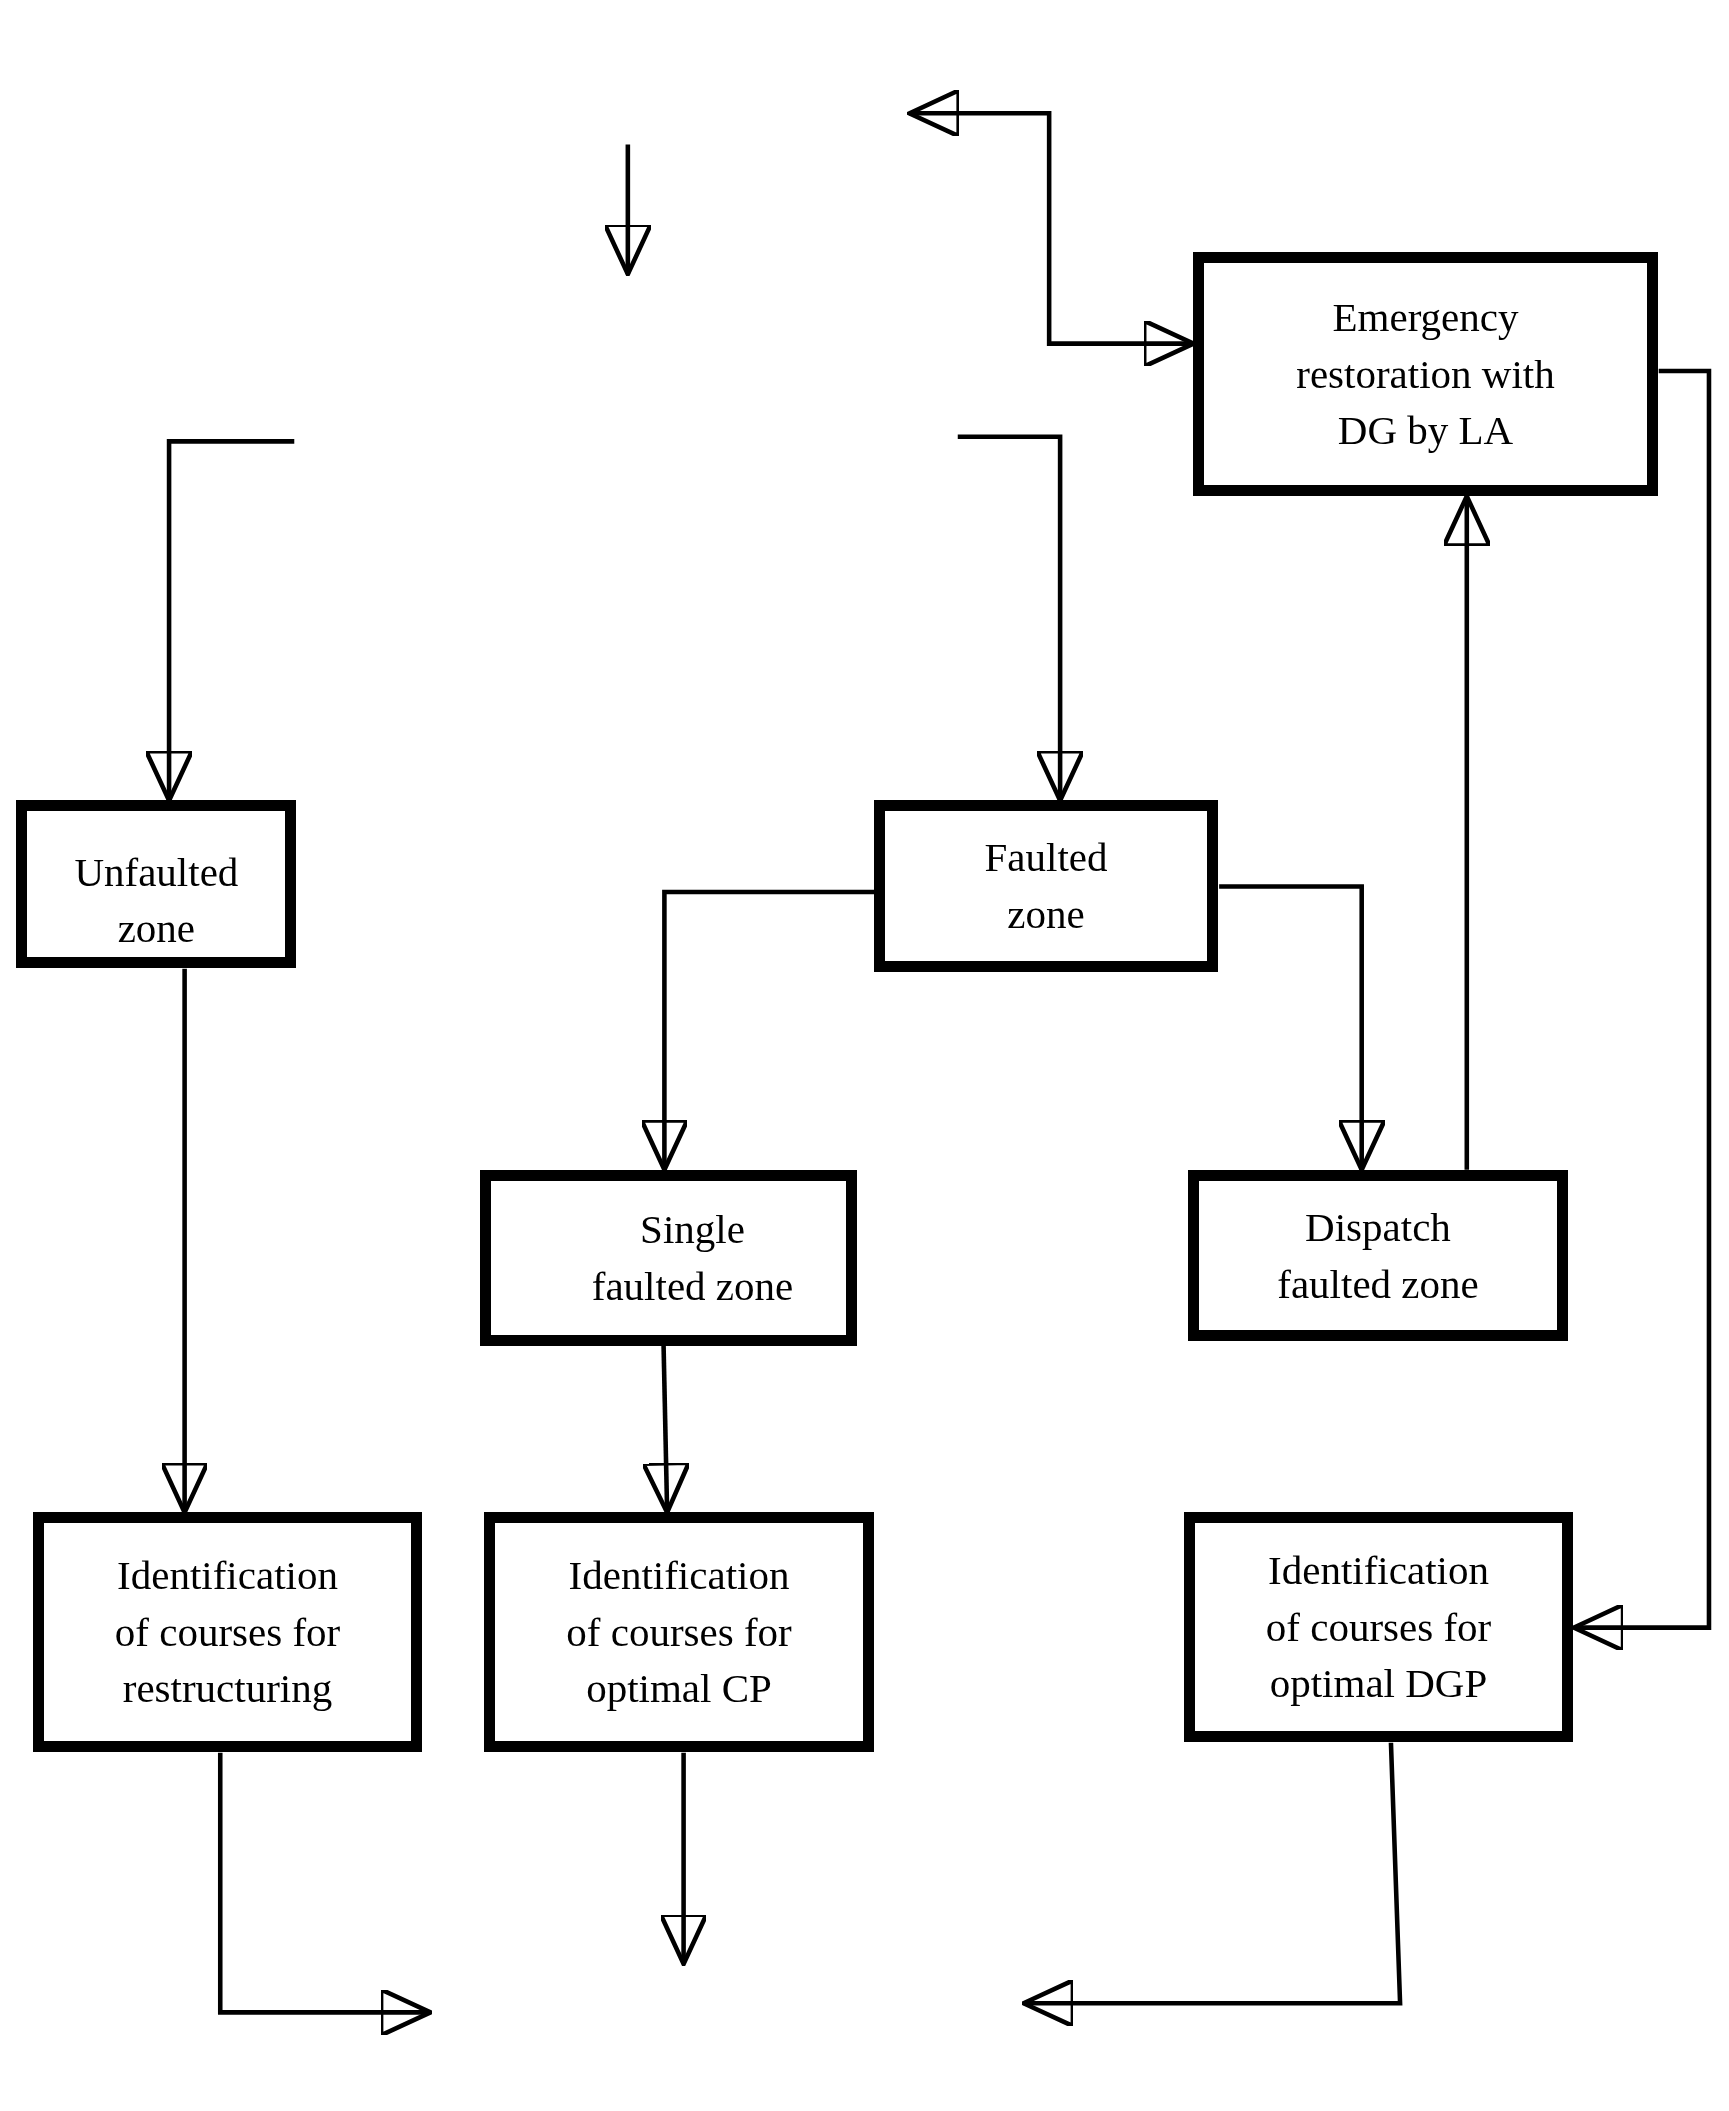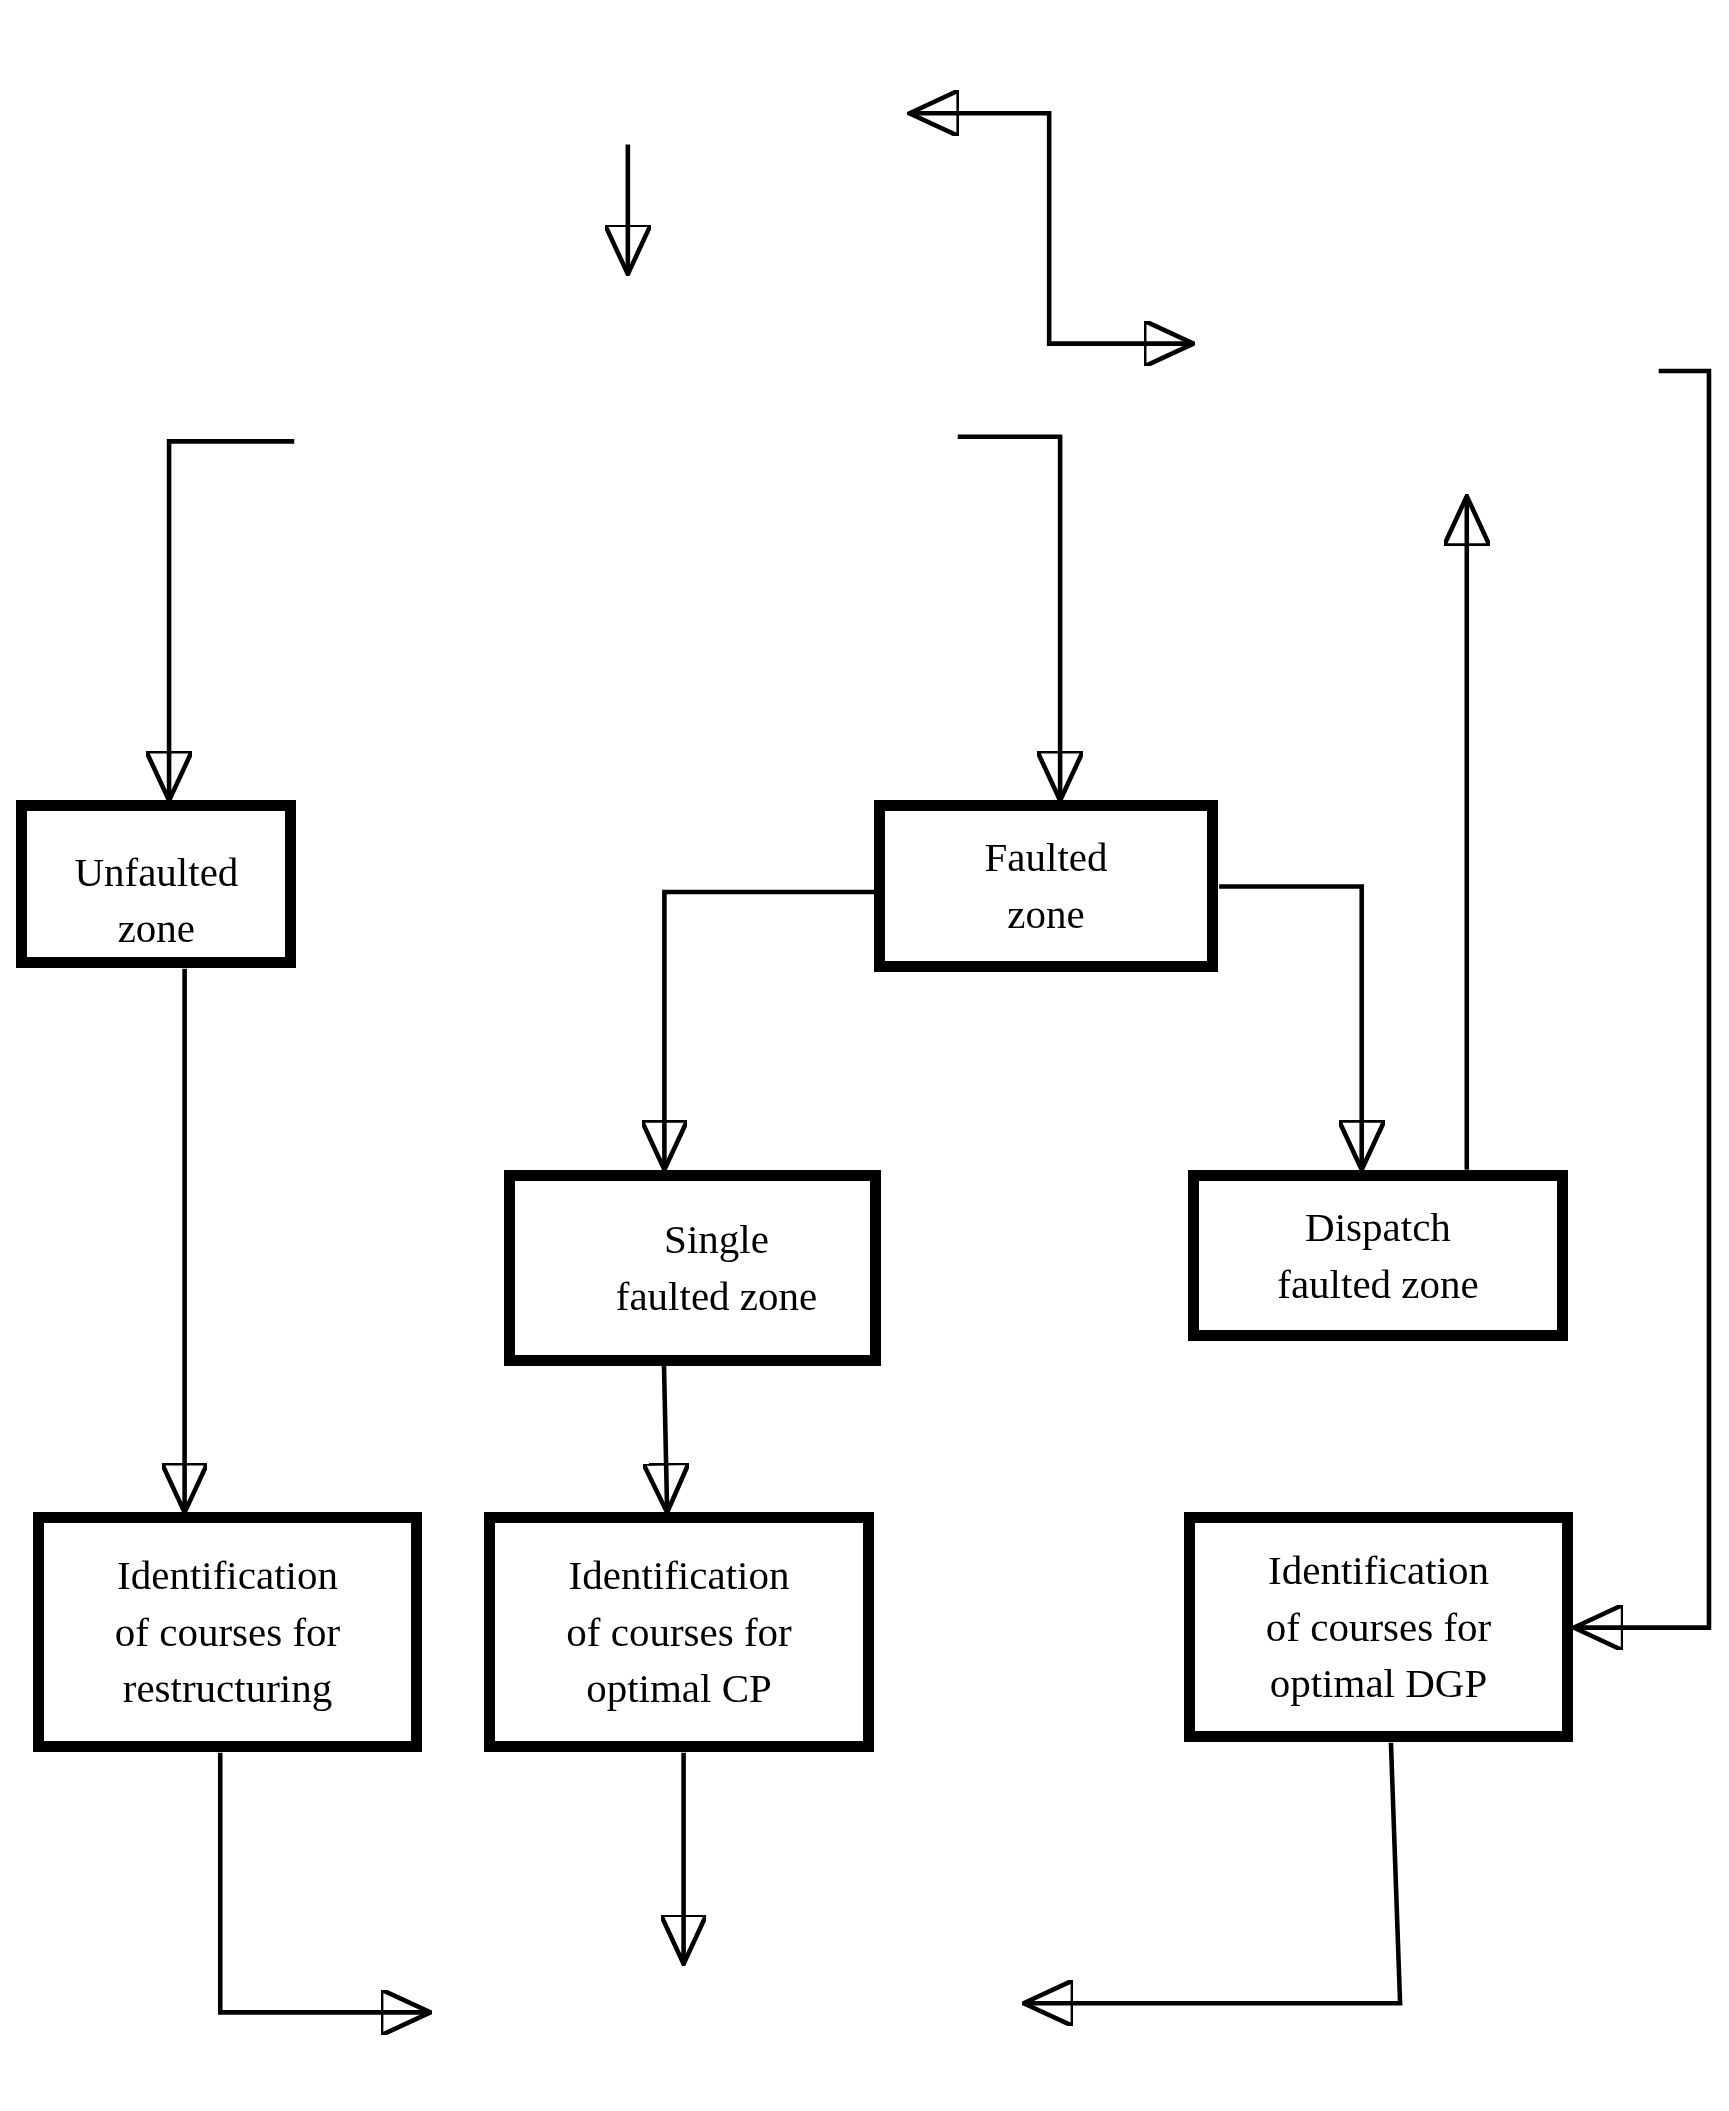--- a/index.html
+++ b/index.html
@@ -19,21 +19,21 @@
     text-align:center;
   }
   .node-label {
     white-space:pre-line; font-size:41px; line-height:1.38; color:var(--ink);
   }
   .node-ldc            { left:350px;  top:25.6px;   width:559px; height:119px; border-width:12px; }
   .node-classify       { left:294px;  top:274px;  width:663px; height:329px; border-width:6.4px; border-radius:50%; }
   .node-emergency      { left:1193px; top:252px;  width:465px; height:244px; }
   .node-unfaulted      { left:16.4px;   top:800px;  width:280px; height:168px;align-items:flex-end; }
   .node-faulted        { left:874px;  top:800px;  width:344px; height:172px; }
-  .node-single         { left:504px;  top:1170px; width:377px; height:196px;padding-left:48px; }
+  .node-single         { left:480px;  top:1170px; width:377px; height:176px;padding-left:48px; }
   .node-multiple       { left:1188px; top:1170px; width:380px; height:171px; }
   .node-restructuring  { left:33px;   top:1512px; width:389px; height:240px; }
   .node-optimal-cp     { left:484px;  top:1512px; width:390px; height:240px; }
   .node-optimal-dgp    { left:1184px; top:1512px; width:389px; height:230px; }
   .node-tla            { left:430px;  top:1964px; width:593px; height:132px; border-width:10px; }
   .node-tla .node-label { font-size:43px; }
 </style>
 </head>
 <body>
 
@@ -55,20 +55,25 @@
     <path d="M1815,406 L1870,406 L1870,1781 L1722,1781" marker-end="url(#arrow)"></path>
     <path d="M202,1060 L202,1655" marker-end="url(#arrow)"></path>
     <path d="M726,1468 L730,1655" marker-end="url(#arrow)"></path>
     <path d="M241,1918 L241,2202 L471,2202" marker-end="url(#arrow)"></path>
     <path d="M748,1918 L748,2149" marker-end="url(#arrow)"></path>
     <path d="M1522,1907 L1532,2192 L1120,2192" marker-end="url(#arrow)"></path>
   </svg>
 
 
 
+  <div class="node node-emergency">
+    <span class="node-label">Emergency
+restoration with
+DG by LA</span>
+  </div>
 
   <div class="node node-unfaulted">
     <span class="node-label">Unfaulted
 zone</span>
   </div>
 
   <div class="node node-faulted">
     <span class="node-label">Faulted
 zone</span>
   </div>

